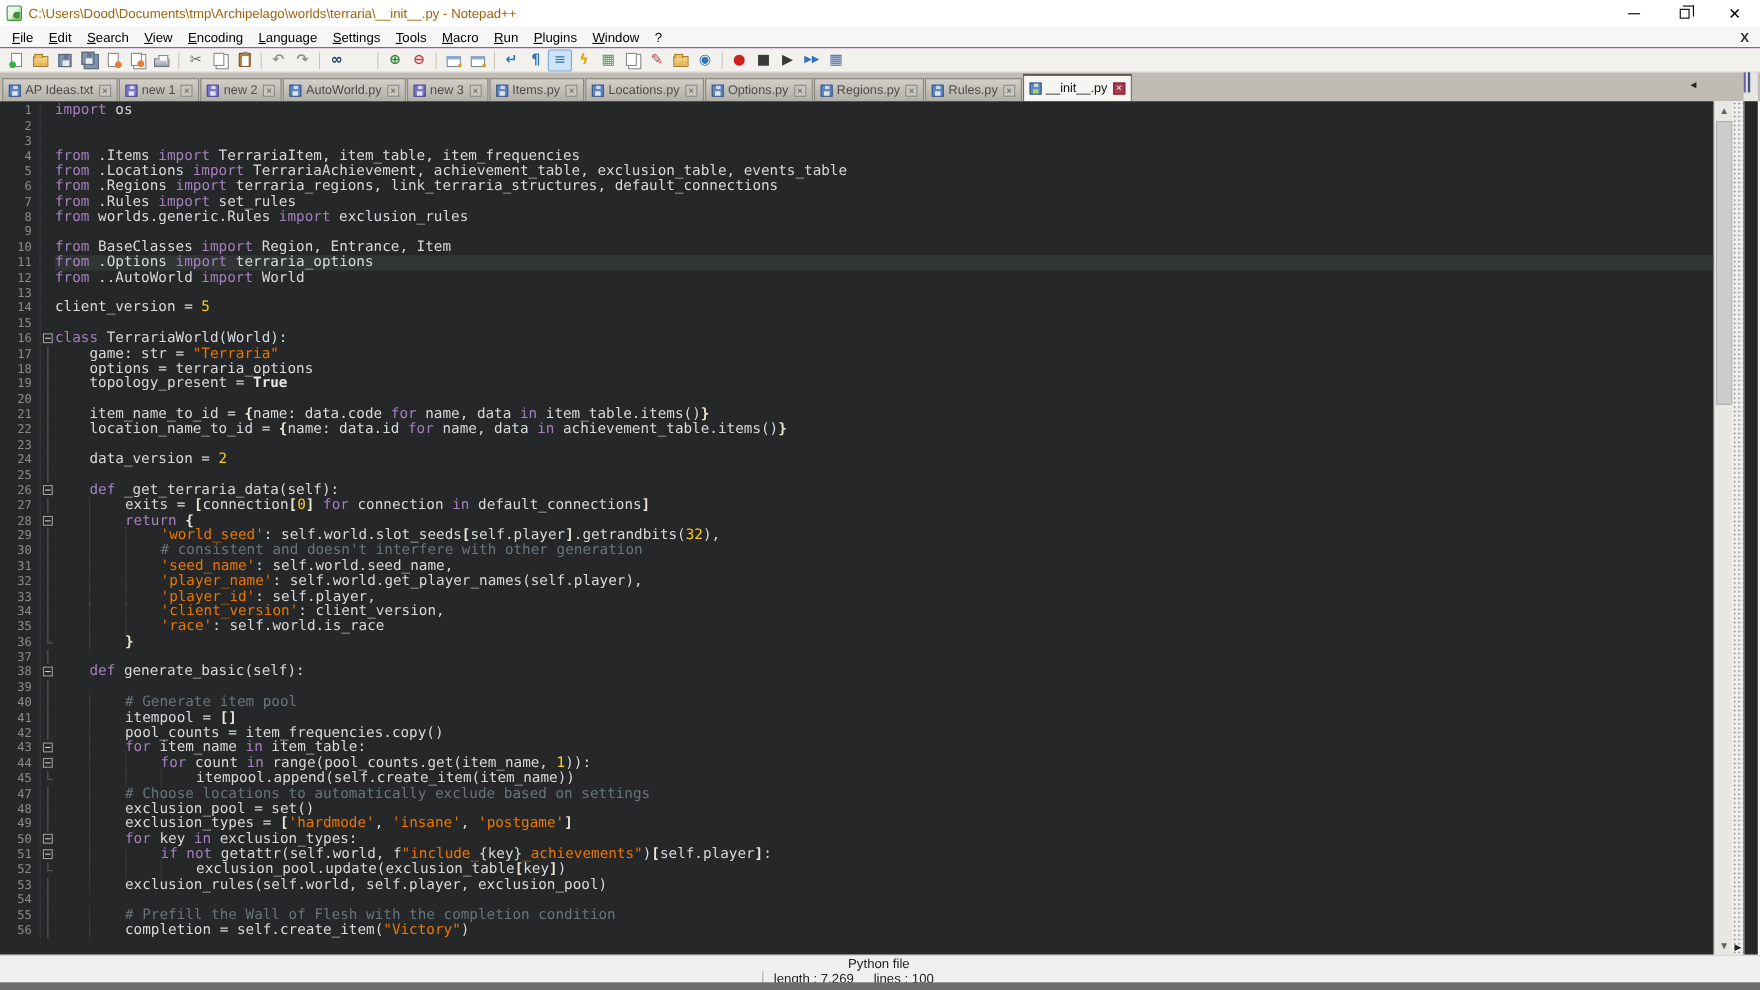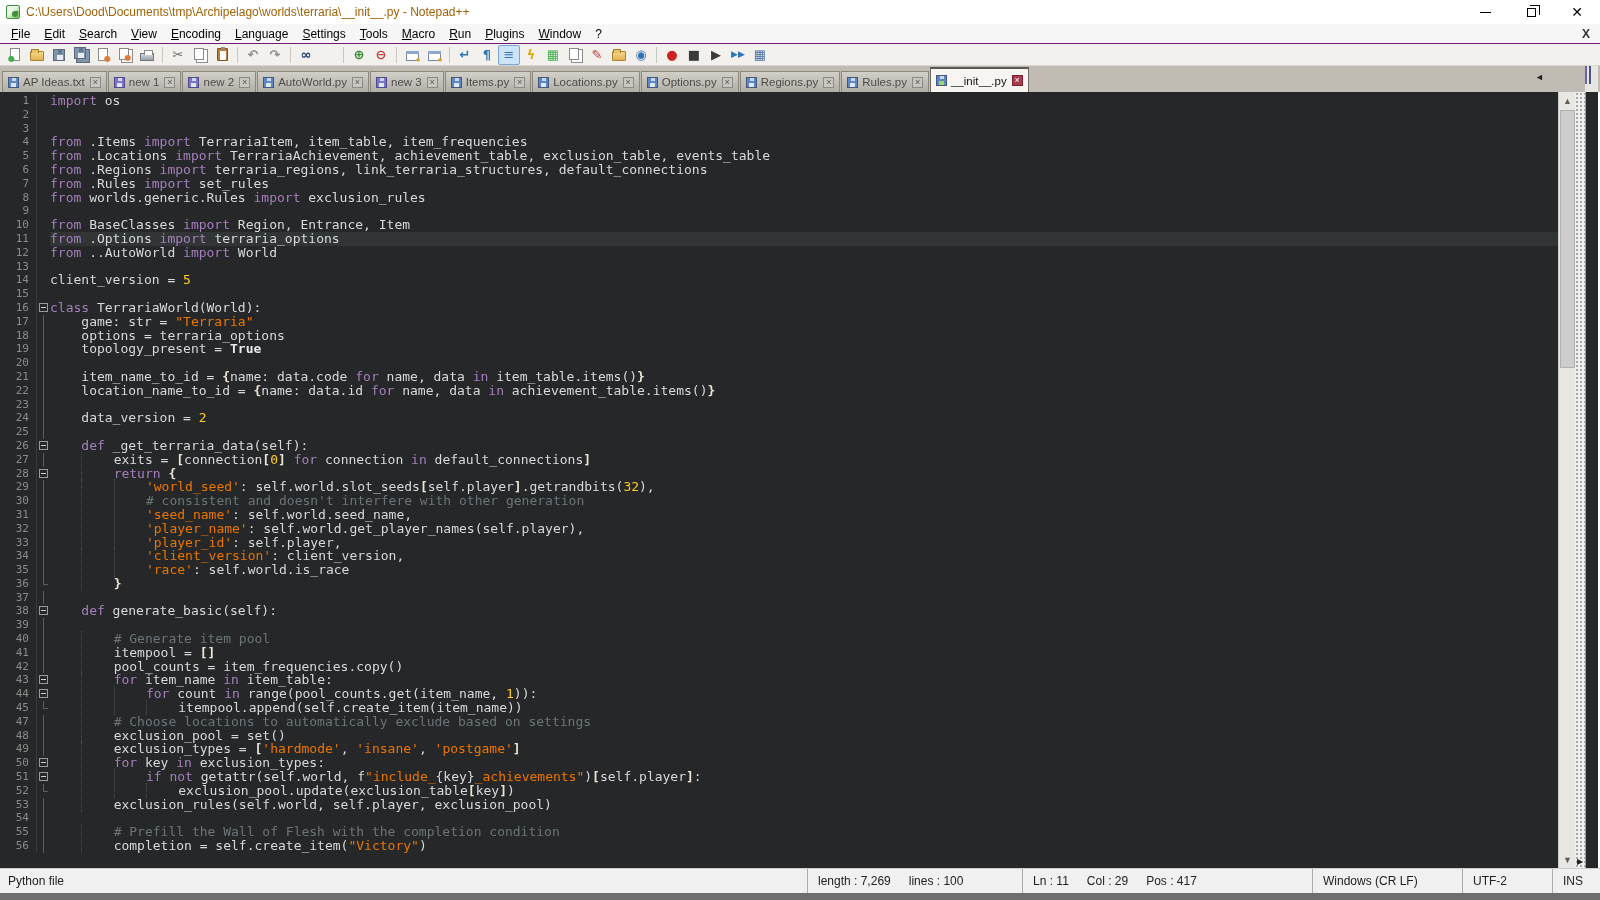--- a/index.html
+++ b/index.html
@@ -91,21 +91,21 @@
 
   .vscroll { position:absolute; right:25px; top:0; width:17px; bottom:0; background:#e9e7e4; border-left:1px solid #cfcdc9; }
   .vs-arrow { position:absolute; left:0; width:17px; height:17px; display:flex; align-items:center; justify-content:center; color:#5f5f5f; font-size:9px; }
   .vs-arrow.up { top:0; } .vs-arrow.down { bottom:0; }
   .vs-thumb { position:absolute; left:1px; width:15px; top:18px; height:258px; background:#cdcdcd; border:1px solid #b0b0b0; }
   .splitter { position:absolute; right:15px; top:0; width:10px; bottom:0; background-color:#efefef; background-image:radial-gradient(#a9a9a9 0.8px, transparent 1px); background-size:4px 4px; }
   .split-arrow-btm { position:absolute; right:15px; bottom:2px; width:10px; text-align:center; font-size:8px; color:#222; }
   .view2-sliver { position:absolute; right:2px; top:0; width:13px; bottom:0; background:var(--editor_bg); border-left:1px solid #9a9a9a; }
 
   
-  .statusbar { position:absolute; left:0; top:868px; width:1600px; height:25px; background:#f0f0f0; border-top:1px solid #d0d0d0; display:flex; align-items:center; font-size:12px; color:#222; }
+  .statusbar { position:absolute; left:0; top:868px; width:1600px; height:25px; background:#f0f0f0; border-top:1px solid #d0d0d0; display:flex; align-items:center; font-size:12px; color:#222;flex-direction:column; }
   .sb-seg { padding:0 10px; height:100%; display:flex; align-items:center; border-left:1px solid #ababab; gap:18px; white-space:nowrap; }
   .sb-doc { flex:1; border-left:none; padding-left:8px; }
   .sb-len { width:215px; } .sb-cur { width:290px; } .sb-eol { width:150px; } .sb-enc { width:90px; } .sb-ins { width:48px; }
   .bottom-edge { position:absolute; left:0; top:893px; width:1600px; height:7px; background:#6e6e6e; }
 </style>
 </head>
 <body>
 
 <div class="window">
 

